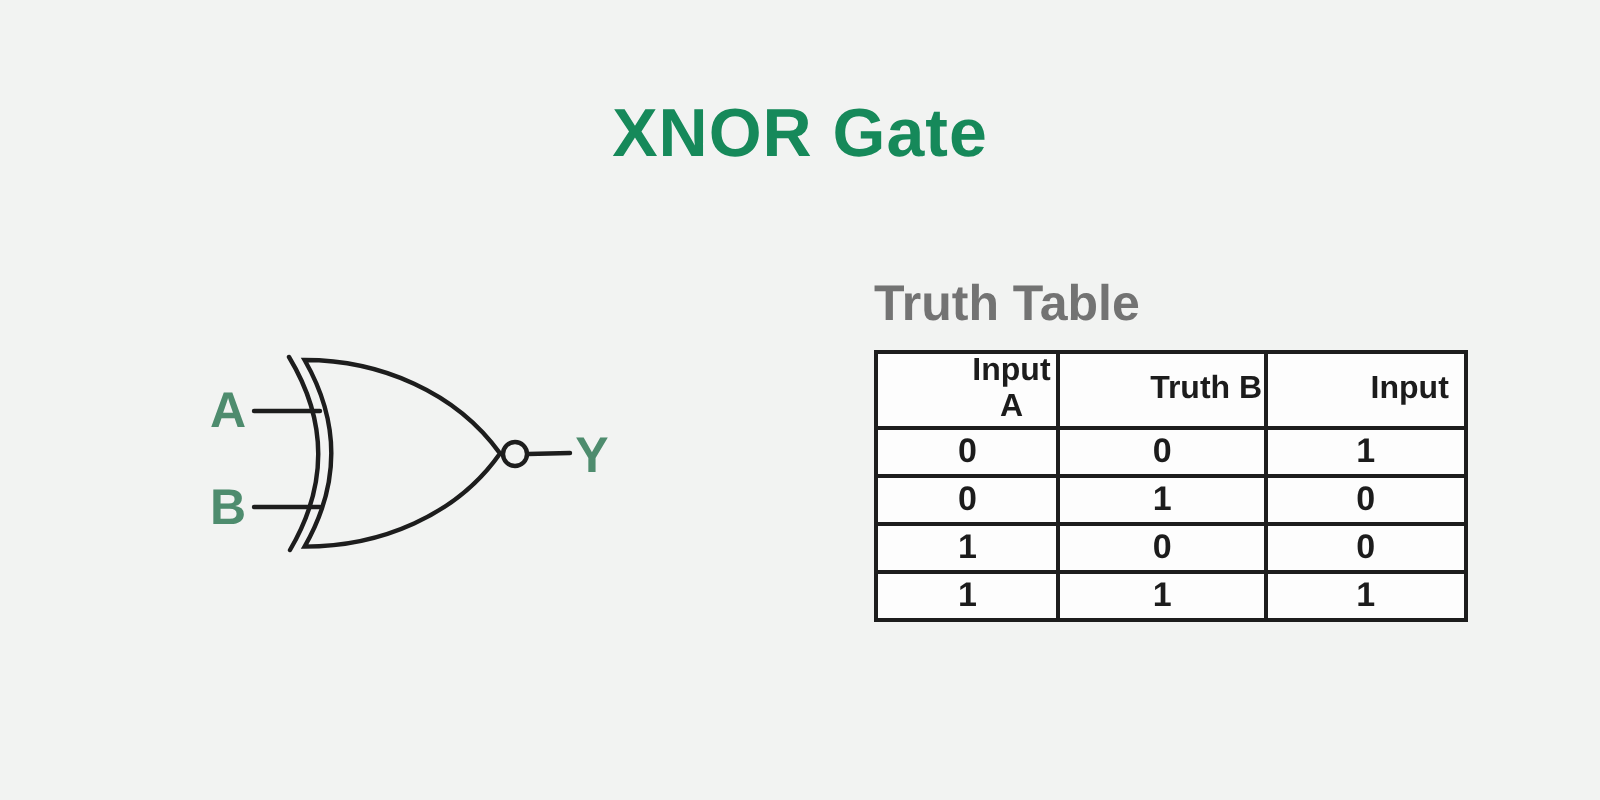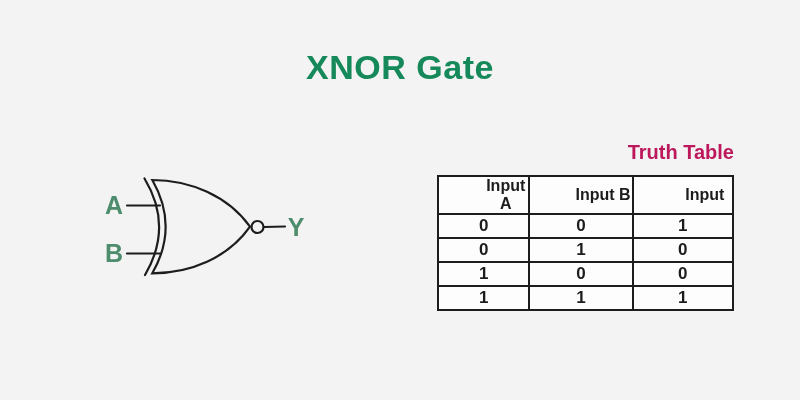--- a/index.html
+++ b/index.html
@@ -41,25 +41,25 @@
     fill: none;
     stroke: #1d1d1d;
     stroke-width: 2.2;
     stroke-linecap: round;
   }
   .tt-title {
     position: absolute;
     left: 437px;
     top: 141px;
     width: 297px;
-    text-align: right;
-    font-size: 20px;
+    text-align: left;
+    font-size: 25px;
     line-height: 22px;
     font-weight: bold;
-    color: #be185d;
+    color: #737373;
   }
   table.truth-table {
     position: absolute;
     left: 437px;
     top: 175px;
     width: 297px;
     border-collapse: collapse;
     table-layout: fixed;
   }
   table.truth-table th,
@@ -116,21 +116,21 @@
 
   <table class="truth-table">
     <colgroup>
       <col class="col-a">
         <col class="col-b">
         <col class="col-out">
     </colgroup>
     <thead>
       <tr>
         <th>Input A</th>
-        <th>Input B</th>
+        <th>Truth B</th>
         <th>Input</th>
       </tr>
     </thead>
     <tbody>
       <tr>
         <td>0</td>
         <td>0</td>
         <td>1</td>
       </tr>
       <tr>

